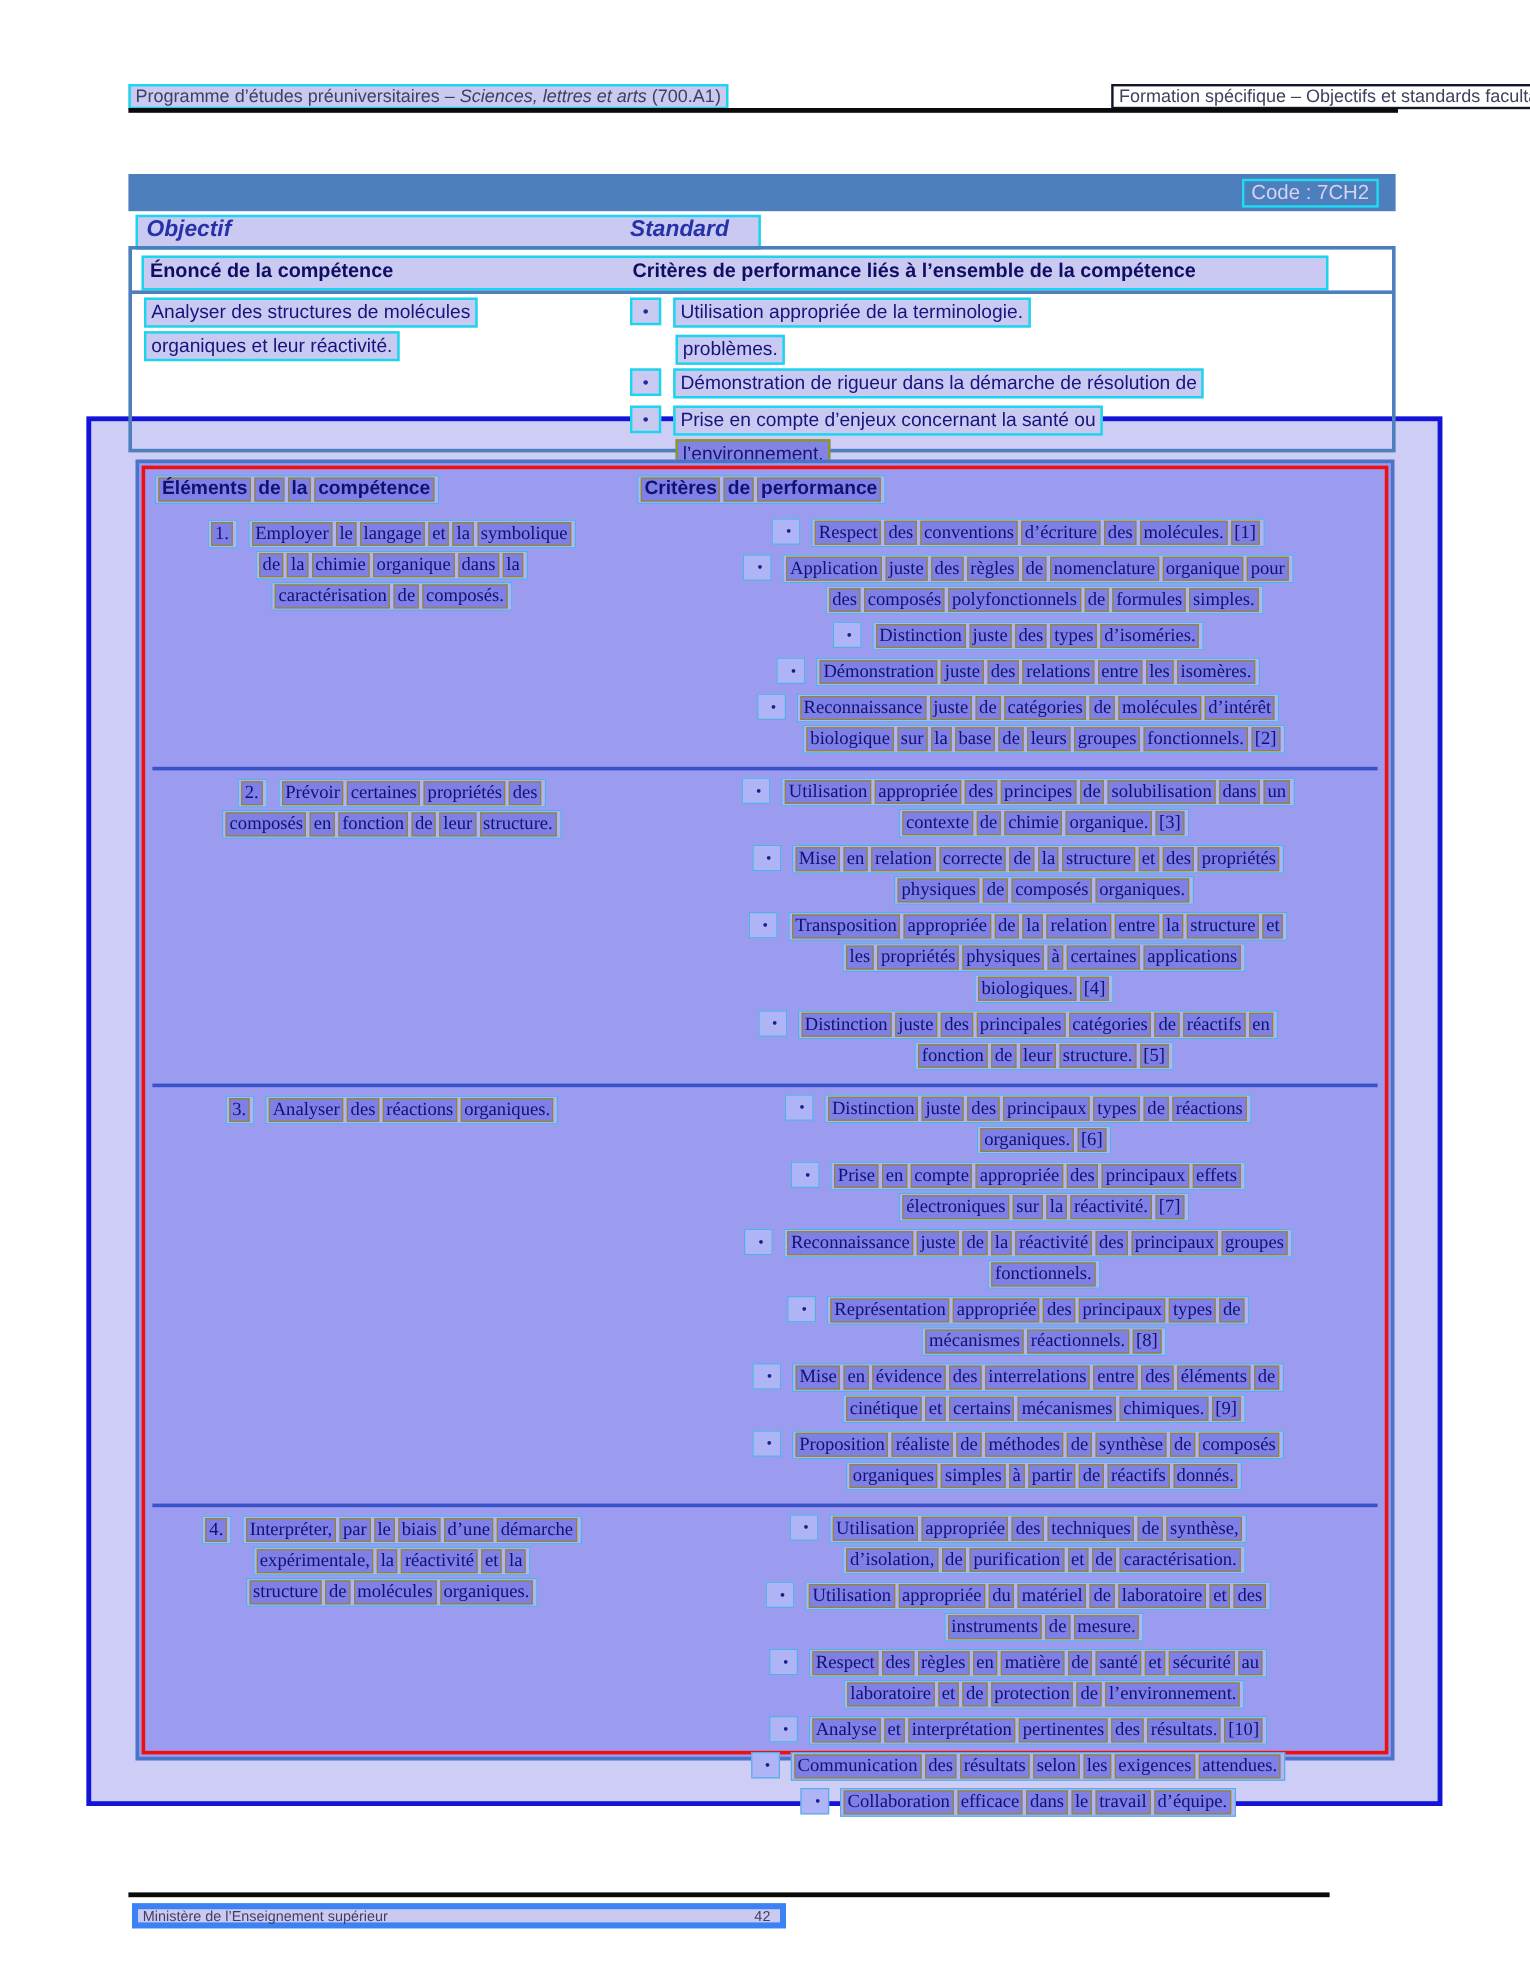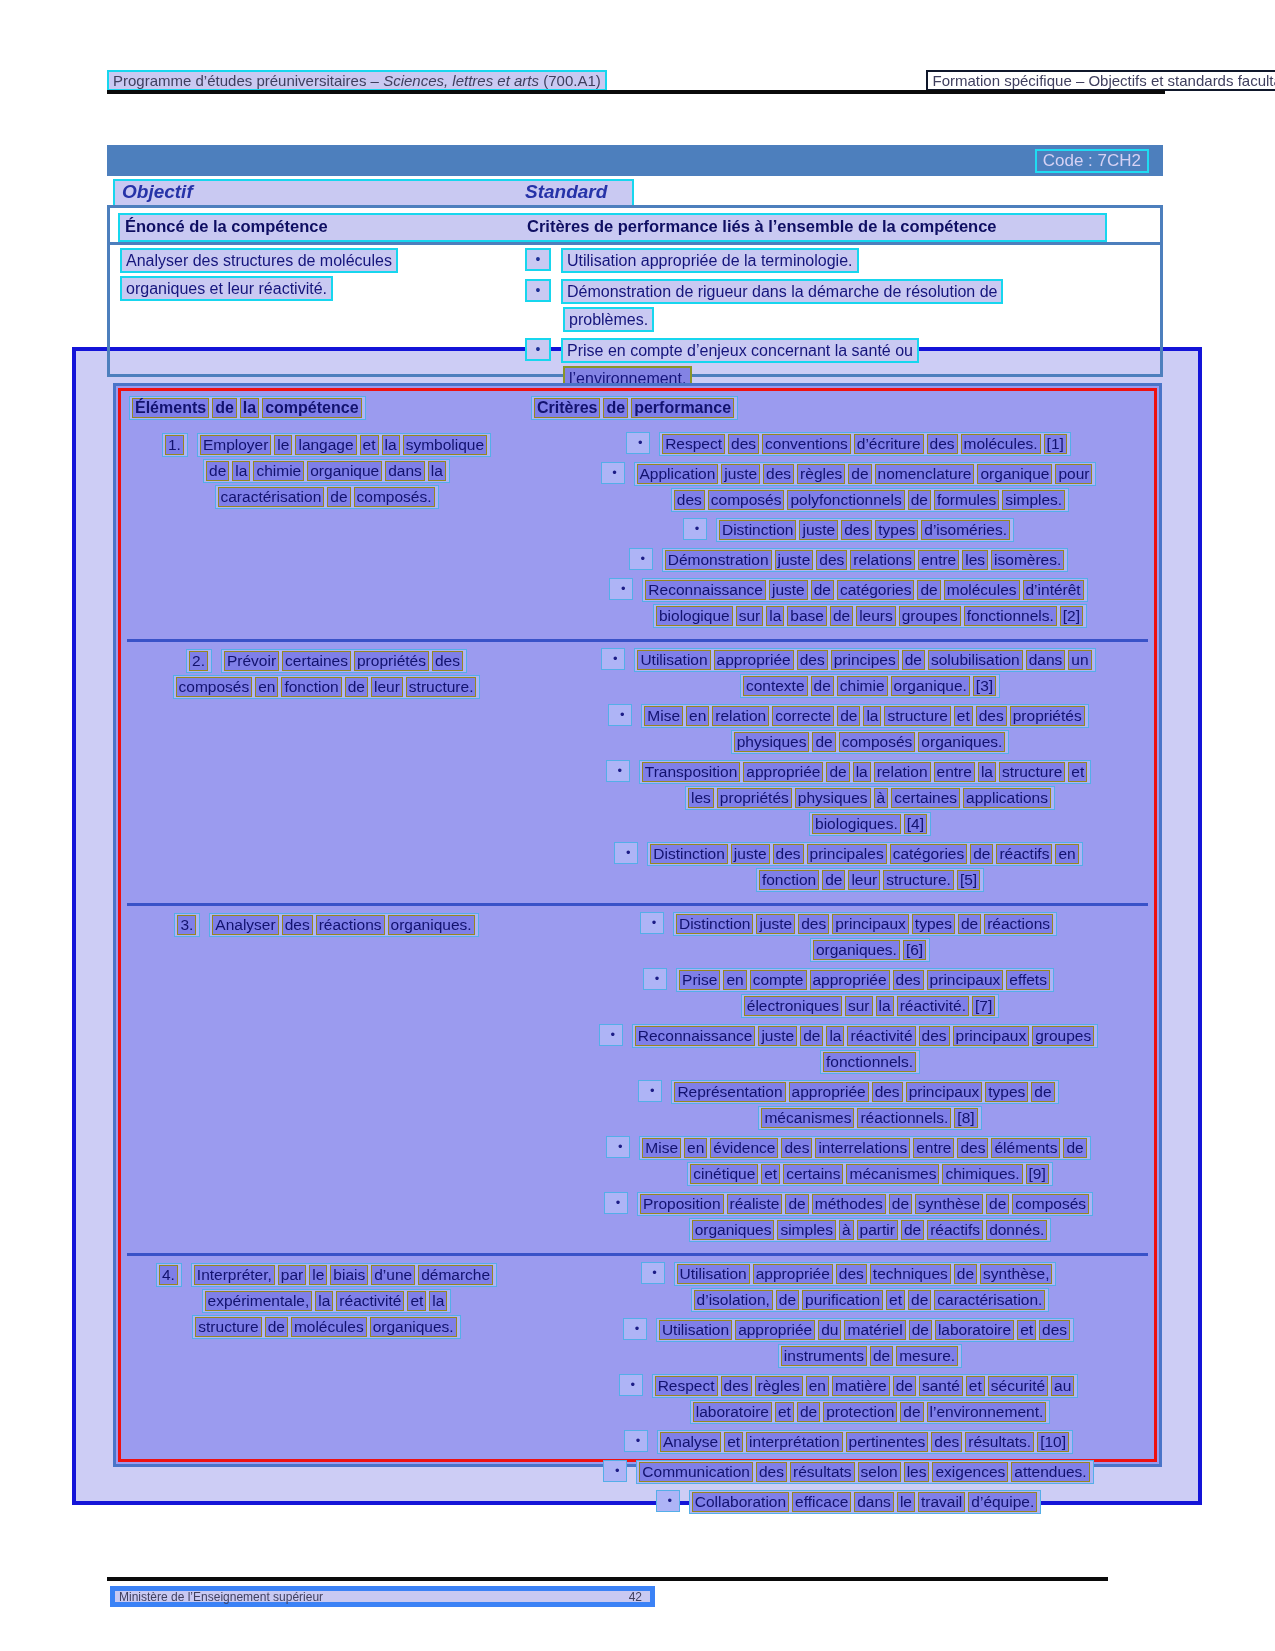--- a/index.html
+++ b/index.html
@@ -63,21 +63,21 @@
   .table2{position:absolute;left:113px;top:383px;width:1049px;height:1084px;
        border:3px solid #4a74c8;background:#9b9bef;box-sizing:border-box;z-index:2;}
   .red-inner{position:absolute;left:2px;top:2px;right:2px;bottom:2px;
        border:3px solid #ee1010;text-align:center;}
   .t2-content{position:relative;padding:5px 6px;}
   .t2-head{position:relative;height:30px;}
   .t2-head .hc{position:absolute;top:0;}
   .t2-head .hc.c1{left:2px;}
   .t2-head .hc.c2{left:404px;border-radius:11px;}
   .t2-head .w{font-weight:bold;font-size:16px;}
-  .row2{position:relative;padding:6px 0 5px 0;}
+  .row2{position:relative;padding:6px 0 5px 0;font-family:Liberation Serif, serif;}
   .row2 + .row2{border-top:3px solid #3952c8;}
   .row2 .leftcol{position:absolute;left:2px;top:7px;width:395px;}
   .row2 .rightcol{margin-left:404px;width:635px;}
   .lw{margin-bottom:2px;white-space:nowrap;}
   .crit{margin-bottom:6px;}
   .crit .lw.cont{margin-left:43px;}
   .leftcol .lw.cont{}
   .l2{display:inline-block;background:#aeb4f6;border:1px solid #54aee8;
        padding:1px 3px 1px 2px;}
   .w{display:inline-block;background:#7f7fe8;border:1px solid #97871e;
@@ -119,22 +119,22 @@
     <div class="t1-hr"></div>
     <div class="t1-left" id="t1-left">
         <div class="lw"><span class="t1line">Analyser des structures de molécules</span></div>
         <div class="lw"><span class="t1line">organiques et leur réactivité.</span></div>
       </div>
     <div class="t1-right" id="t1-right">
         <div class="t1item">
           <div class="lw"><span class="t1bullet">•</span><span class="t1line">Utilisation appropriée de la terminologie.</span></div>
         </div>
         <div class="t1item">
+          <div class="lw cont"><span class="t1line">problèmes.</span></div>
           <div class="lw"><span class="t1bullet">•</span><span class="t1line">Démonstration de rigueur dans la démarche de résolution de</span></div>
-          <div class="lw cont"><span class="t1line">problèmes.</span></div>
         </div>
         <div class="t1item">
           <div class="lw"><span class="t1bullet">•</span><span class="t1line">Prise en compte d’enjeux concernant la santé ou</span></div>
           <div class="lw cont"><span class="t1line t1dark">l’environnement.</span></div>
         </div>
       </div>
   </div>
 
   <div class="table2">
     <div class="red-inner">

